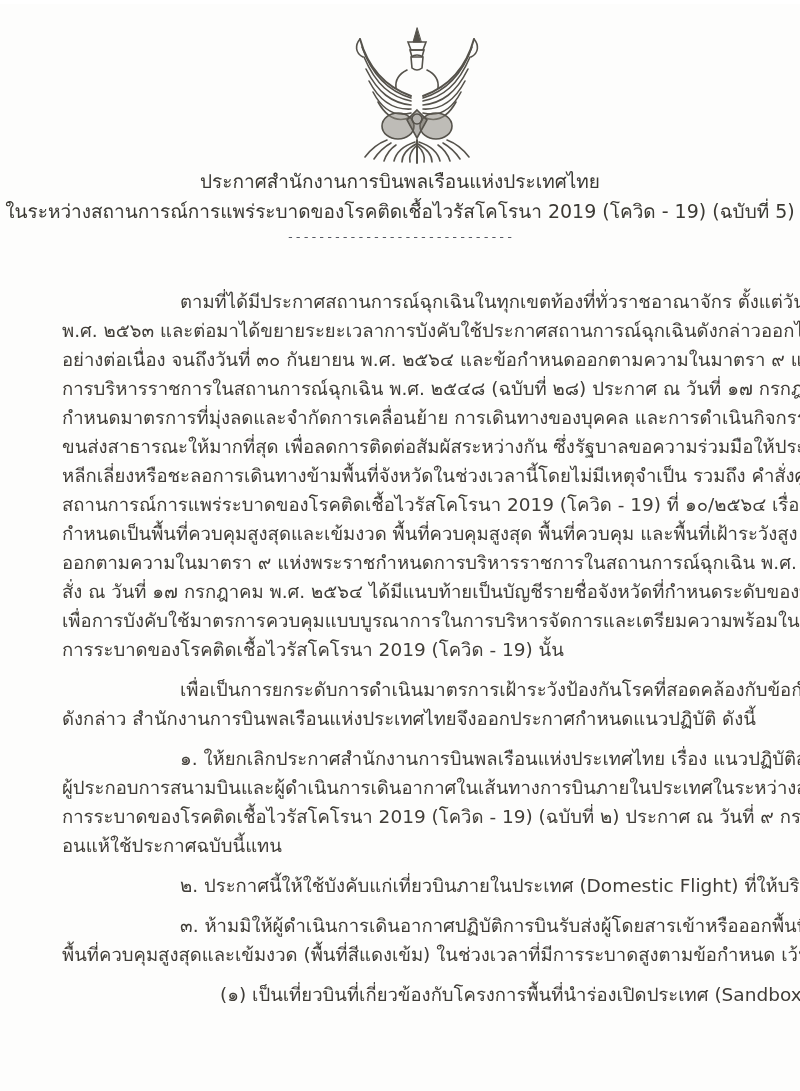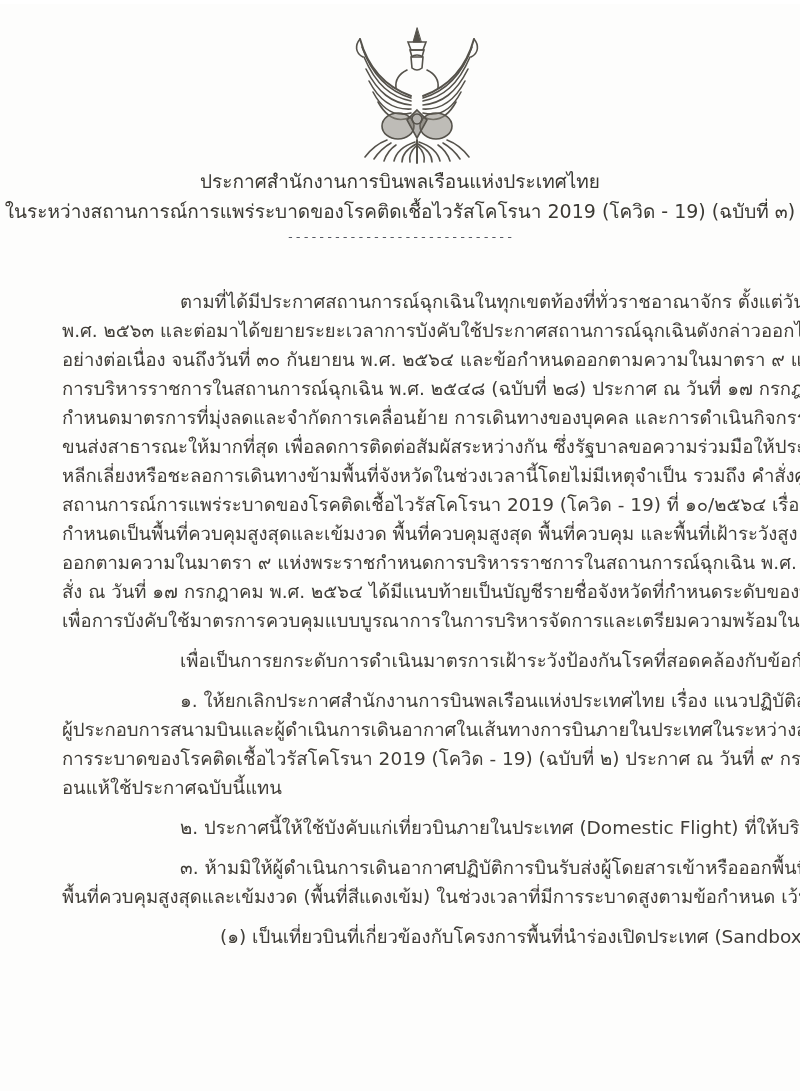--- a/index.html
+++ b/index.html
@@ -104,43 +104,45 @@
       <path d="M63 118 C54 123 49 129 49 136"></path>
       <path d="M63 120 C58 125 56 131 57 136"></path>
       <path d="M66 116 C78 120 85 127 87 135"></path>
       <path d="M65 118 C74 123 79 129 79 136"></path>
       <path d="M65 120 C70 125 72 131 71 136"></path>
     </g>
   </svg>
 
   <div class="title-block">
     <div class="line-t">ประกาศสำนักงานการบินพลเรือนแห่งประเทศไทย</div>
-    <div class="line-t">ในระหว่างสถานการณ์การแพร่ระบาดของโรคติดเชื้อไวรัสโคโรนา 2019 (โควิด - 19) (ฉบับที่ ๓)</div>
+    <div class="line-t">ในระหว่างสถานการณ์การแพร่ระบาดของโรคติดเชื้อไวรัสโคโรนา 2019 (โควิด - 19) (ฉบับที่ 5)</div>
     <div class="separator">-----------------------------</div>
   </div>
 
   <div class="body-block">
 
     <div class="para">
       <div class="line fl">ตามที่ได้มีประกาศสถานการณ์ฉุกเฉินในทุกเขตท้องที่ทั่วราชอาณาจักร ตั้งแต่วันที่ ๒๖ มีนาคม</div>
       <div class="line">พ.ศ. ๒๕๖๓ และต่อมาได้ขยายระยะเวลาการบังคับใช้ประกาศสถานการณ์ฉุกเฉินดังกล่าวออกไปเป็นระยะ</div>
       <div class="line">อย่างต่อเนื่อง จนถึงวันที่ ๓๐ กันยายน พ.ศ. ๒๕๖๔ และข้อกำหนดออกตามความในมาตรา ๙ แห่งพระราชกำหนด</div>
       <div class="line">การบริหารราชการในสถานการณ์ฉุกเฉิน พ.ศ. ๒๕๔๘ (ฉบับที่ ๒๘) ประกาศ ณ วันที่ ๑๗ กรกฎาคม พ.ศ. ๒๕๖๔</div>
       <div class="line">กำหนดมาตรการที่มุ่งลดและจำกัดการเคลื่อนย้าย การเดินทางของบุคคล และการดำเนินกิจกรรมในระบบ</div>
       <div class="line">ขนส่งสาธารณะให้มากที่สุด เพื่อลดการติดต่อสัมผัสระหว่างกัน ซึ่งรัฐบาลขอความร่วมมือให้ประชาชน</div>
       <div class="line">หลีกเลี่ยงหรือชะลอการเดินทางข้ามพื้นที่จังหวัดในช่วงเวลานี้โดยไม่มีเหตุจำเป็น รวมถึง คำสั่งศูนย์บริหาร</div>
       <div class="line">สถานการณ์การแพร่ระบาดของโรคติดเชื้อไวรัสโคโรนา 2019 (โควิด - 19) ที่ ๑๐/๒๕๖๔ เรื่อง พื้นที่สถานการณ์ที่</div>
       <div class="line">กำหนดเป็นพื้นที่ควบคุมสูงสุดและเข้มงวด พื้นที่ควบคุมสูงสุด พื้นที่ควบคุม และพื้นที่เฝ้าระวังสูง ตามข้อกำหนด</div>
       <div class="line">ออกตามความในมาตรา ๙ แห่งพระราชกำหนดการบริหารราชการในสถานการณ์ฉุกเฉิน พ.ศ. ๒๕๔๘</div>
       <div class="line">สั่ง ณ วันที่ ๑๗ กรกฎาคม พ.ศ. ๒๕๖๔ ได้มีแนบท้ายเป็นบัญชีรายชื่อจังหวัดที่กำหนดระดับของพื้นที่สถานการณ์</div>
       <div class="line">เพื่อการบังคับใช้มาตรการควบคุมแบบบูรณาการในการบริหารจัดการและเตรียมความพร้อมในการป้องกัน</div>
+      <div class="line">การระบาดของโรคติดเชื้อไวรัสโคโรนา 2019 (โควิด - 19) นั้น</div>
     </div>
 
     <div class="para para-gap">
       <div class="line fl">เพื่อเป็นการยกระดับการดำเนินมาตรการเฝ้าระวังป้องกันโรคที่สอดคล้องกับข้อกำหนดและคำสั่ง</div>
+      <div class="line">ดังกล่าว สำนักงานการบินพลเรือนแห่งประเทศไทยจึงออกประกาศกำหนดแนวปฏิบัติ ดังนี้</div>
     </div>
 
     <div class="para para-gap">
       <div class="line fl">๑. ให้ยกเลิกประกาศสำนักงานการบินพลเรือนแห่งประเทศไทย เรื่อง แนวปฏิบัติสำหรับ</div>
       <div class="line">ผู้ประกอบการสนามบินและผู้ดำเนินการเดินอากาศในเส้นทางการบินภายในประเทศในระหว่างสถานการณ์</div>
       <div class="line">การระบาดของโรคติดเชื้อไวรัสโคโรนา 2019 (โควิด - 19) (ฉบับที่ ๒) ประกาศ ณ วันที่ ๙ กรกฎาคม พ.ศ. ๒๕๖๔</div>
       <div class="line">อนแห้ใช้ประกาศฉบับนี้แทน</div>
     </div>
 
     <div class="para para-gap">

